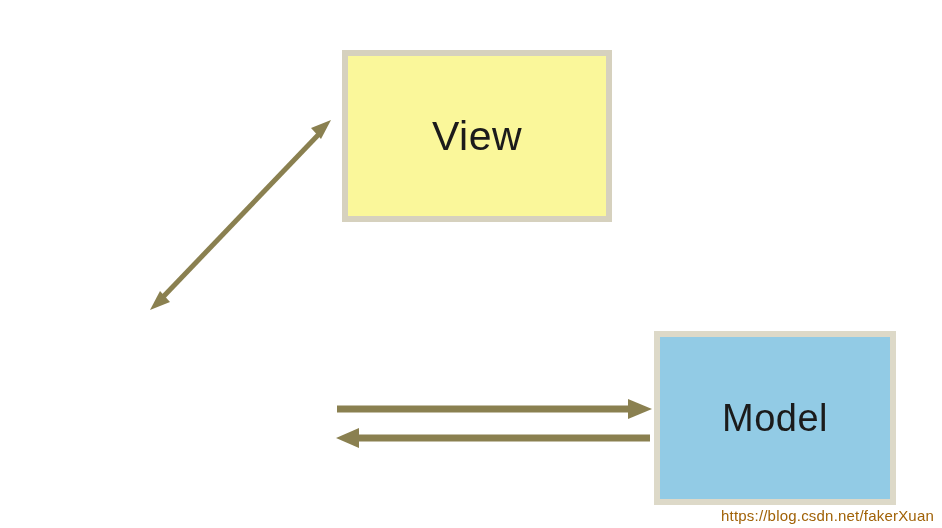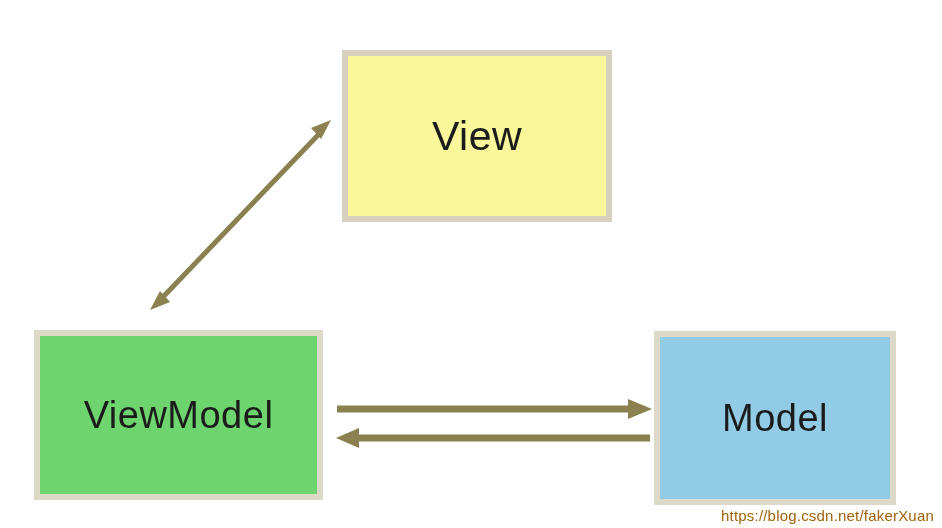--- a/index.html
+++ b/index.html
@@ -80,23 +80,20 @@
 </style>
 </head>
 <body>
 
 <div id="canvas">
 
   <div class="node" id="node-view">
     <span>View</span>
   </div>
 
-  <div class="node" id="node-viewmodel">
-    <span>ViewModel</span>
-  </div>
 
   <div class="node" id="node-model">
     <span>Model</span>
   </div>
 
   <svg class="arrow-layer" viewBox="0 0 942 528" width="942" height="528">
 
     <g>
       <line x1="163" y1="297" x2="320" y2="133" stroke="#8a8050" stroke-width="5"></line>
       <polygon points="331,120 311,128 321,139" fill="#8a8050"></polygon>

